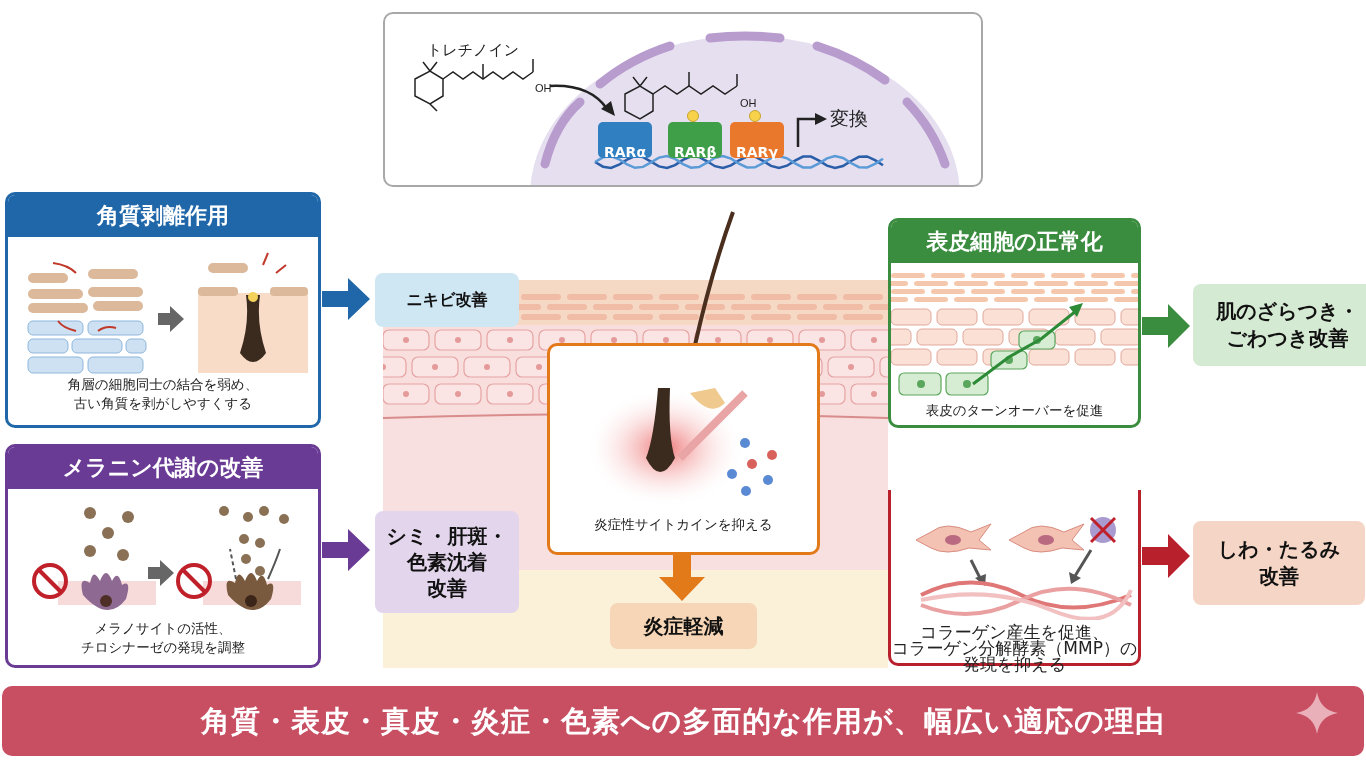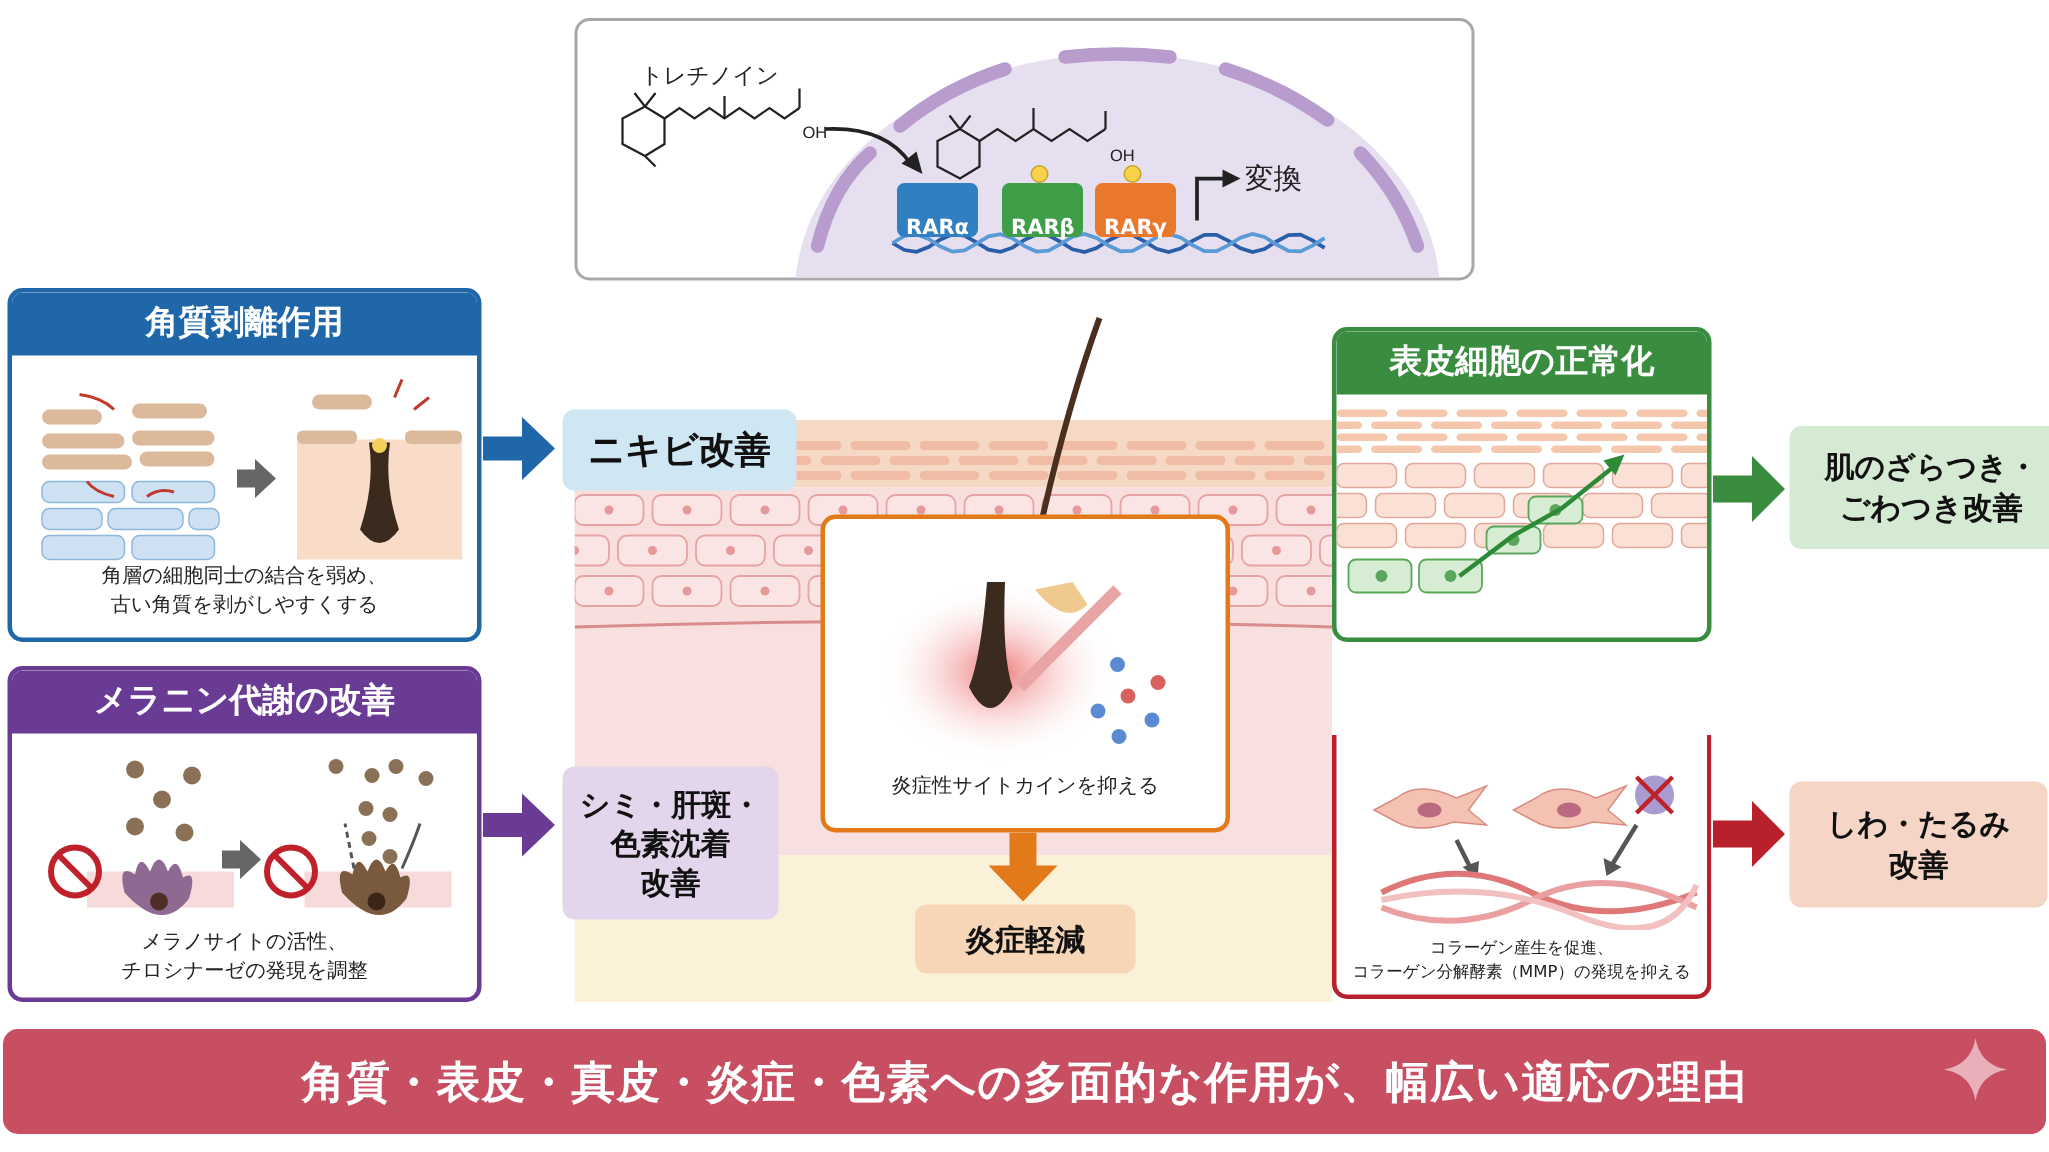--- a/index.html
+++ b/index.html
@@ -39,21 +39,21 @@
   .p-green { left: 888px; top: 218px; width: 253px; height: 210px; border: 3px solid #3a8c3f; }
   .p-green .panel-head { background: #3a8c3f; }
   .p-red { left: 888px; top: 446px; width: 473px; height: 220px; border: none; background: transparent; overflow: visible; }
   .p-red .panel-head { background: #b8202c; border-radius: 10px 10px 0 0; height: 46px; line-height: 46px; font-size: 22px; }
   .p-red .red-body { position: absolute; left: 0; top: 44px; width: 253px; height: 176px; border: 3px solid #b8202c; border-top: none; border-radius: 0 0 10px 10px; background: #fff; }
   .p-orange { left: 547px; top: 343px; width: 273px; height: 212px; border: 3px solid #e27a1a; }
   .p-orange .panel-head { background: #e27a1a; }
 
   
   .outcome { position: absolute; border-radius: 8px; text-align: center; font-weight: bold; color: #111; }
-  .o-acne { left: 375px; top: 273px; width: 156px; height: 54px; background: #cfe6f3; font-size: 24px; line-height: 54px; }
+  .o-acne { left: 375px; top: 273px; width: 144px; height: 54px; background: #cfe6f3; font-size: 16px; line-height: 54px; }
   .o-pigment { left: 375px; top: 511px; width: 144px; height: 102px; background: #e2d5ec; font-size: 20px; line-height: 26px; padding-top: 12px; }
   .o-inflam { left: 610px; top: 603px; width: 147px; height: 46px; background: #f6d6b6; font-size: 20px; line-height: 46px; }
   .o-rough { left: 1193px; top: 284px; width: 189px; height: 82px; background: #d5ead2; font-size: 20px; line-height: 27px; padding-top: 14px; }
   .o-wrinkle { left: 1193px; top: 521px; width: 172px; height: 84px; background: #f5d6c6; font-size: 20px; line-height: 27px; padding-top: 15px; }
 
   .arrow { position: absolute; }
 
   
   .banner { position: absolute; left: 2px; top: 686px; width: 1362px; height: 70px; border-radius: 10px; background: #c84e62; color: #fff; font-size: 29px; font-weight: bold; text-align: center; line-height: 70px; letter-spacing: 1px; }
   .sparkle { position: absolute; right: 24px; top: 4px; }
@@ -393,20 +393,21 @@
       </g>
       <g fill="#5aa65c">
           <circle cx="30" cy="115" r="4"></circle>
           <circle cx="76" cy="115" r="4"></circle>
           <circle cx="118" cy="91" r="4"></circle>
           <circle cx="146" cy="71" r="4"></circle>
         </g>
       <path d="M82 115 L118 88 L150 70 L185 42" stroke="#2d8a36" stroke-width="3" fill="none"></path>
       <polygon points="178,38 192,34 186,48" fill="#2d8a36"></polygon>
     </svg>
+    <div class="panel-caption" style="top:138px;">表皮のターンオーバーを促進</div>
   </div>
 </div>
 
 <div class="panel p-red">
   <div class="red-body">
     <svg width="248" height="130" style="position:absolute; left:0; top:0;">
       <path d="M25 50 L40 42 Q55 30 80 42 L100 34 L88 50 L100 60 L78 58 Q55 66 40 58 Z" fill="#f4c2b2" stroke="#d98c80" stroke-width="1"></path>
       <ellipse cx="62" cy="50" rx="8" ry="5" fill="#b96a80"></ellipse>
       <path d="M118 50 L133 42 Q148 30 173 42 L193 34 L181 50 L193 60 L171 58 Q148 66 133 58 Z" fill="#f4c2b2" stroke="#d98c80" stroke-width="1"></path>
       <ellipse cx="155" cy="50" rx="8" ry="5" fill="#b96a80"></ellipse>
@@ -418,21 +419,21 @@
       <path d="M80 70 L90 90" stroke="#555" stroke-width="3"></path>
         <polygon points="84,88 94,96 95,84" fill="#555"></polygon>
       <path d="M200 60 L184 86" stroke="#555" stroke-width="3"></path>
         <polygon points="178,82 180,94 190,88" fill="#555"></polygon>
       <g fill="none" stroke-width="4">
         <path d="M30 105 Q80 80 130 105 T240 105" stroke="#e07777"></path>
         <path d="M30 115 Q80 135 130 110 T240 115" stroke="#eaa0a0"></path>
         <path d="M30 110 Q100 95 160 120 T240 100" stroke="#f2c0c0"></path>
       </g>
     </svg>
-    <div class="panel-caption" style="top:134px; font-size:11px; line-height:16px;">
+    <div class="panel-caption" style="top:134px; font-size:17px; line-height:16px;">
       <div>コラーゲン産生を促進、</div>
       <div>コラーゲン分解酵素（MMP）の発現を抑える</div>
     </div>
   </div>
 </div>
 
 <svg class="arrow" style="left:322px; top:274px;" width="50" height="50">
   <polygon points="0,17 26,17 26,4 48,25 26,46 26,33 0,33" fill="#1f67a9"></polygon>
 </svg>
 <svg class="arrow" style="left:322px; top:525px;" width="50" height="50">

